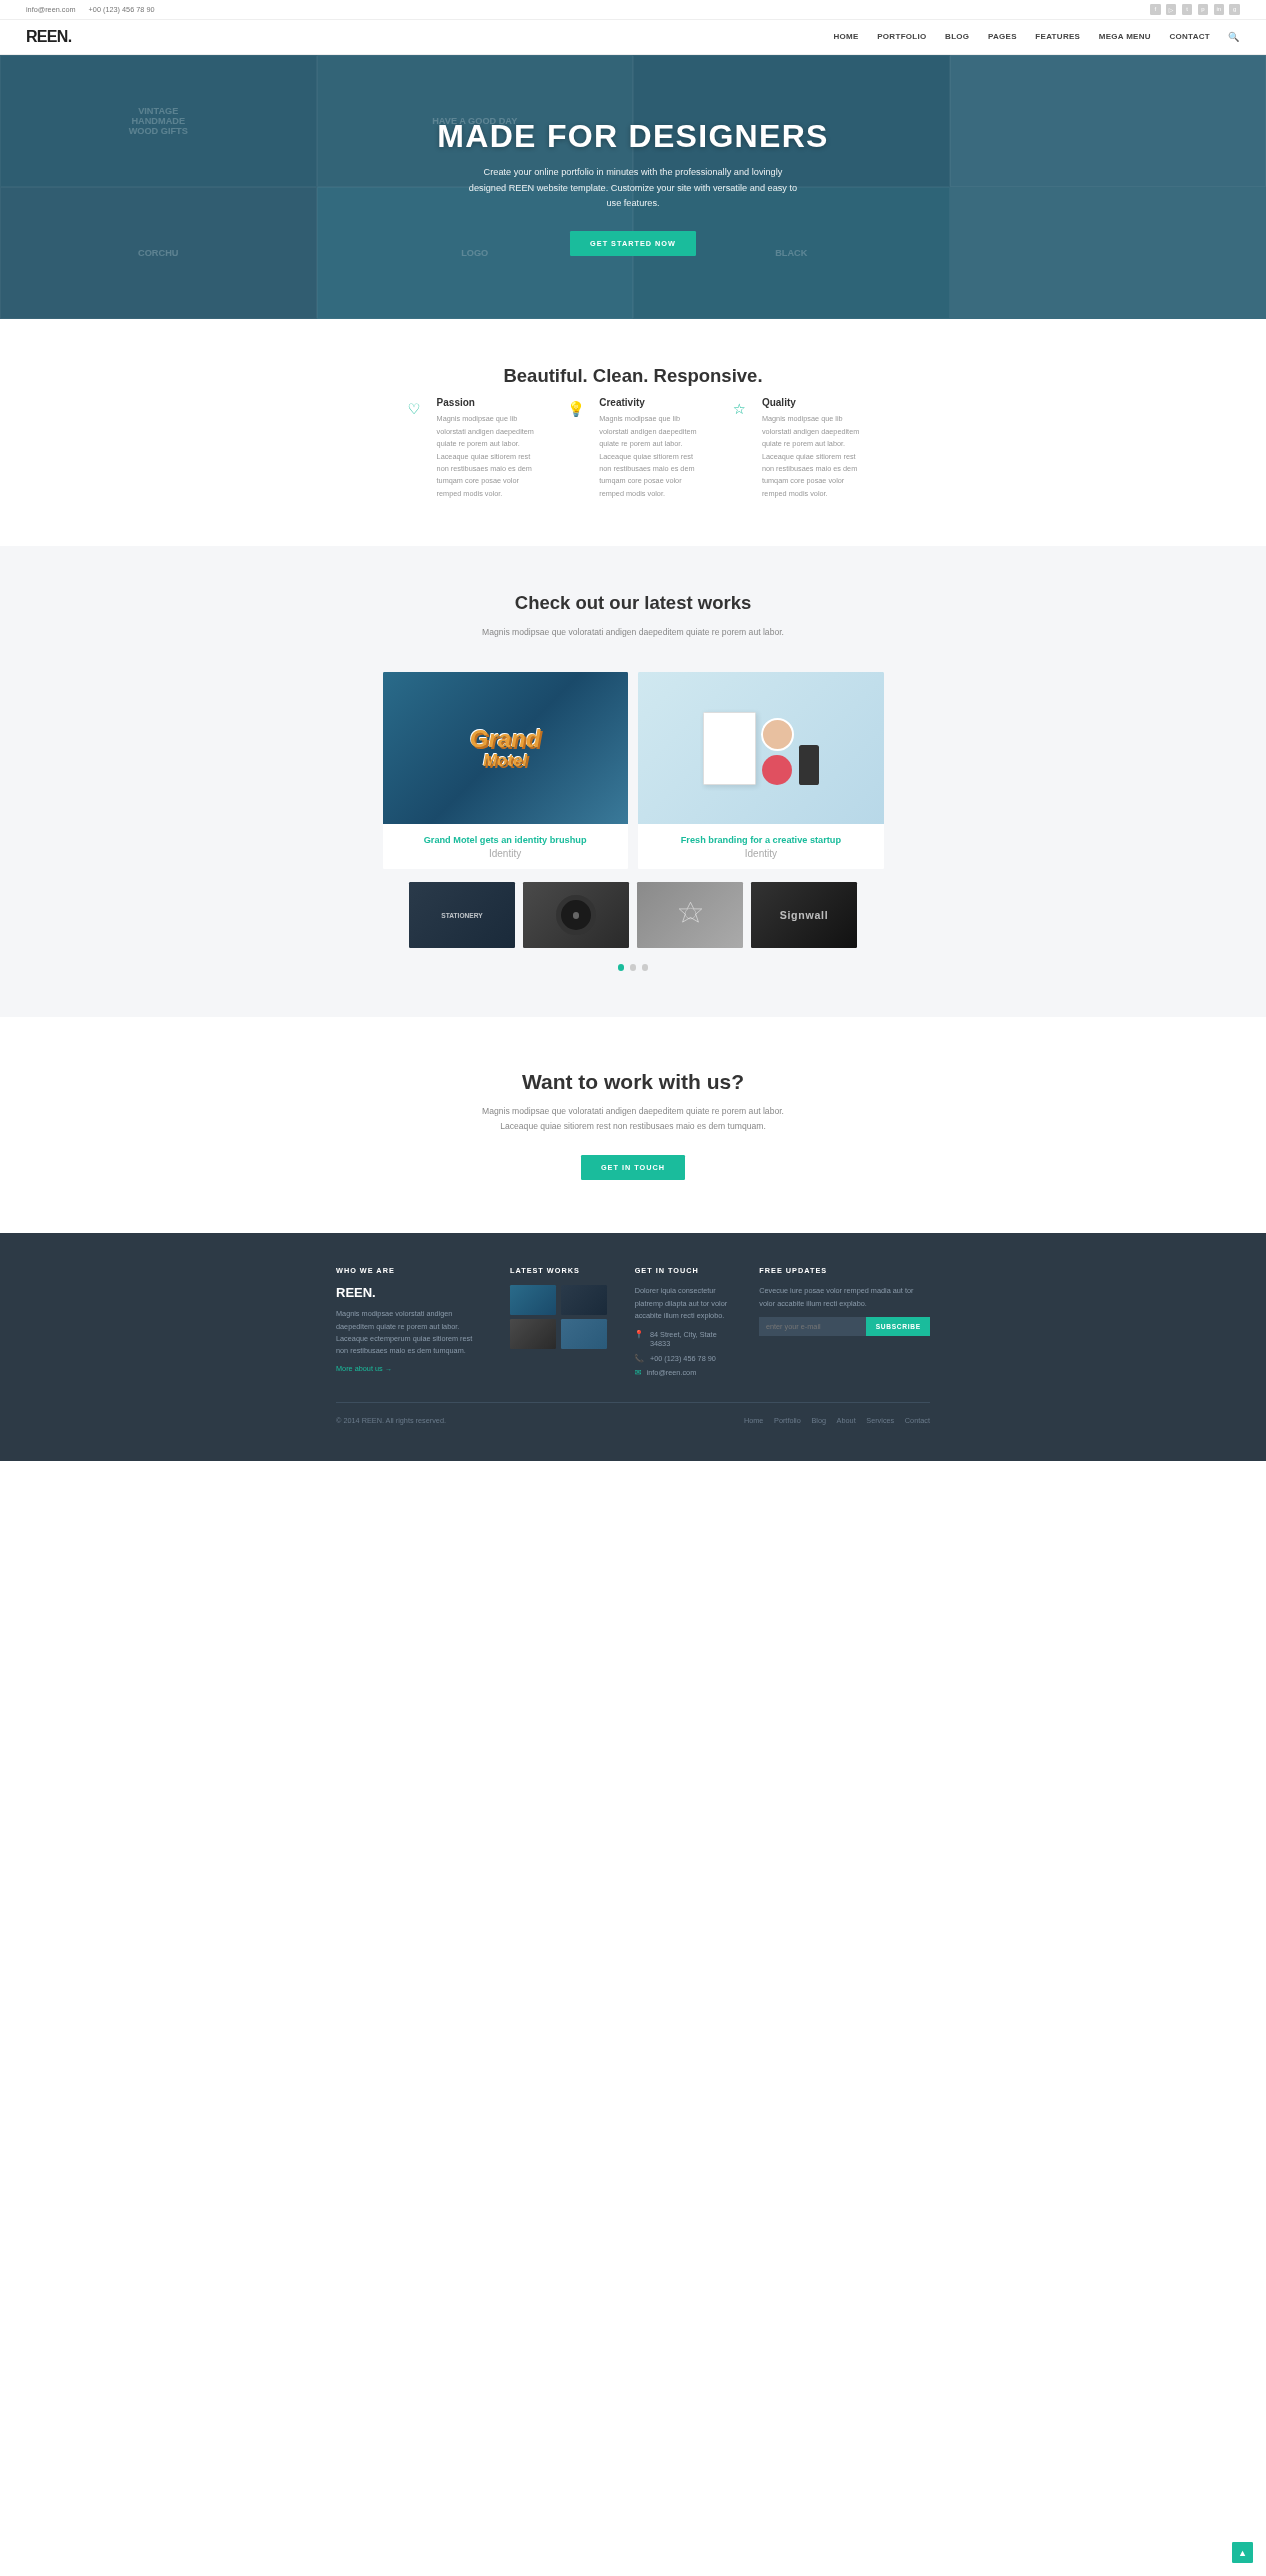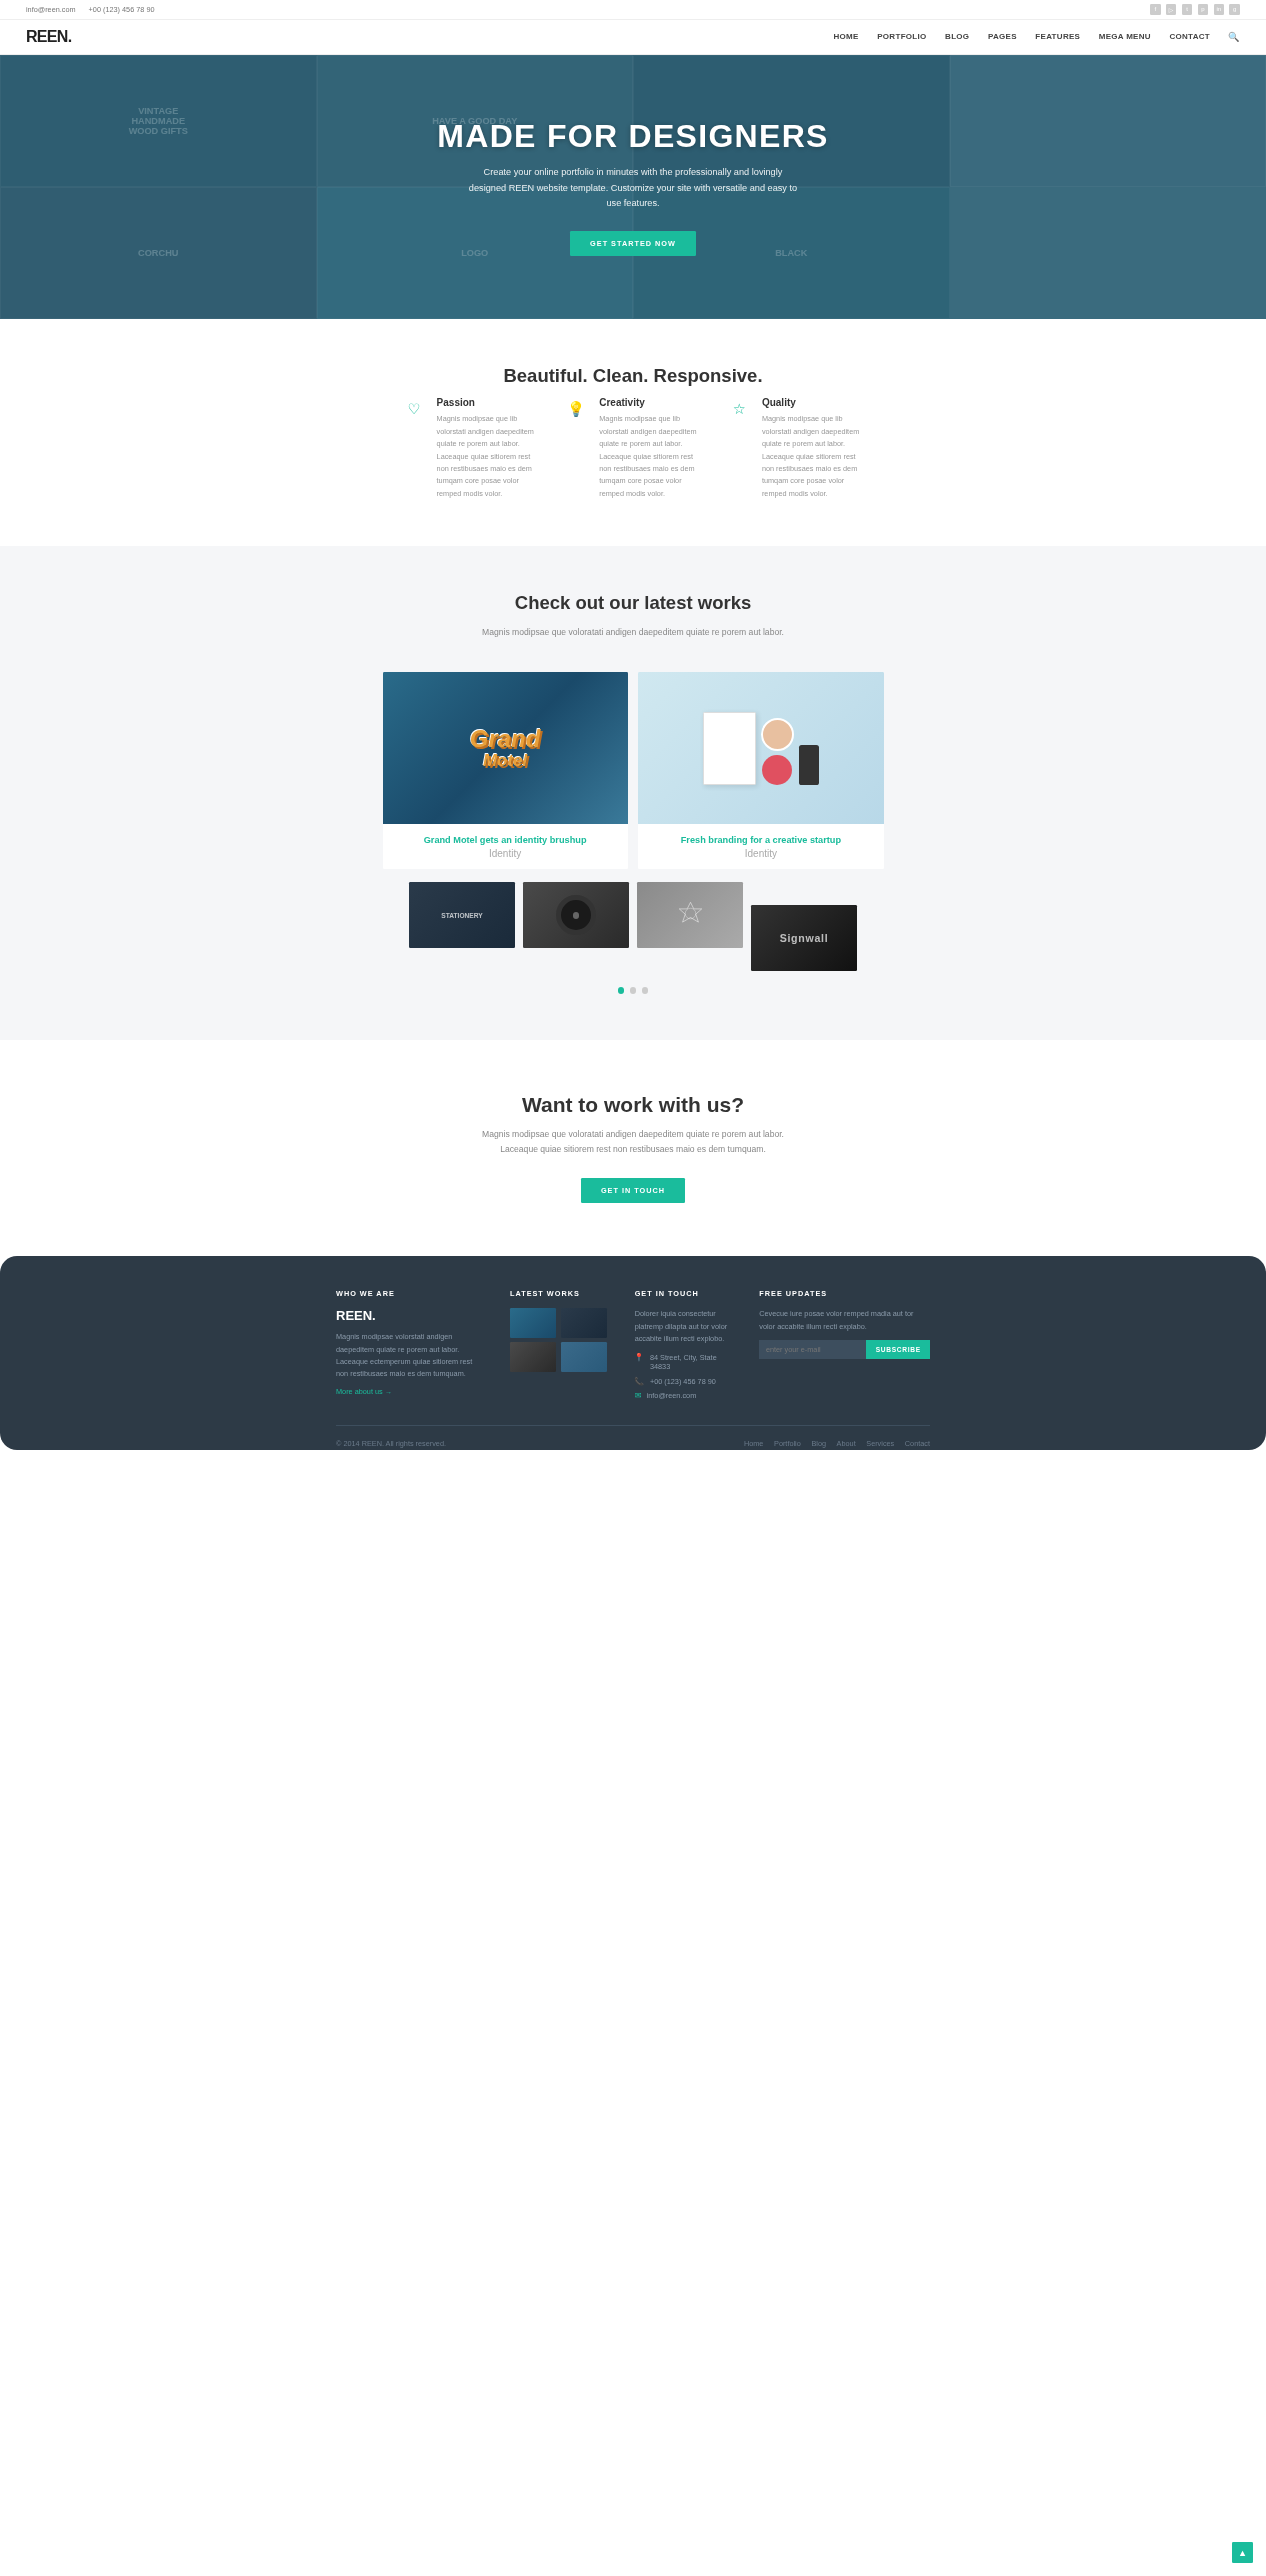--- a/index.html
+++ b/index.html
@@ -252,21 +252,21 @@
     .thumb {
       width: 106px;
       height: 66px;
       border-radius: 1.3px;
       overflow: hidden;
       position: relative;
     }
     .thumb-1 { background: linear-gradient(135deg, #2a3a4a, #1a2a3a); display: flex; align-items: center; justify-content: center; }
     .thumb-2 { background: linear-gradient(135deg, #4a4a4a, #2a2a2a); display: flex; align-items: center; justify-content: center; }
     .thumb-3 { background: linear-gradient(135deg, #8a8a8a, #aaaaaa); display: flex; align-items: center; justify-content: center; }
-    .thumb-4 { background: linear-gradient(135deg, #333, #111); display: flex; align-items: center; justify-content: center; margin-top: 23px; }
+    .thumb-4 { background: linear-gradient(135deg, #333, #111); display: flex; align-items: center; justify-content: center; }
     .thumb-text { font-size: 13px; font-weight: 900; color: #fff; opacity: 0.7; }
     .thumb-vinyl {
       width: 40px; height: 40px; background: #1a1a1a;
       border-radius: 50%; border: 5.3px solid #333;
       display: flex; align-items: center; justify-content: center;
     }
     .thumb-vinyl-center { width: 6.6px; height: 6.6px; background: #666; border-radius: 50%; }
 
     
     .pagination-dots {
@@ -311,22 +311,21 @@
       letter-spacing: 1px;
       text-transform: uppercase;
       cursor: pointer;
       border-radius: 1.3px;
     }
 
     
     .footer {
       background: #2d3a46;
       color: #aaa;
-      padding: 33px 26px 2px;
-      border-radius: 17px;
+      padding: 33px 26px 36px;
     }
     .footer-grid {
       display: grid;
       grid-template-columns: 1.5fr 1fr 1fr 1.5fr;
       gap: 26px;
       max-width: 594px;
       margin: 0 auto 20px;
     }
     .footer-col-title {
       font-size: 7.3px;

